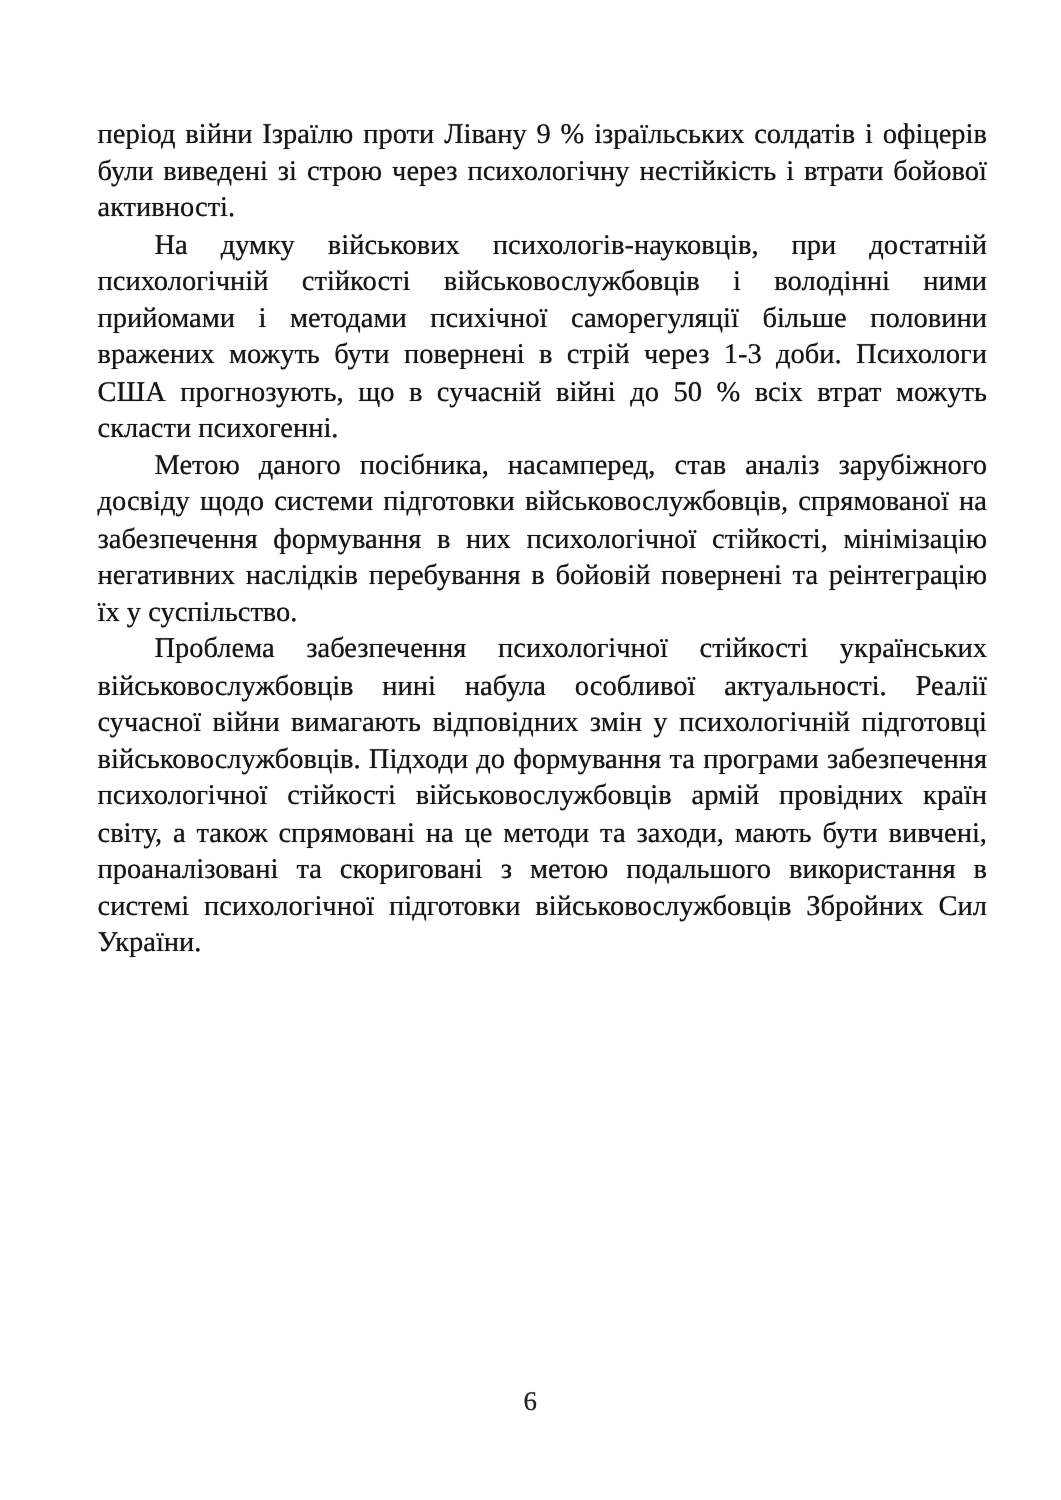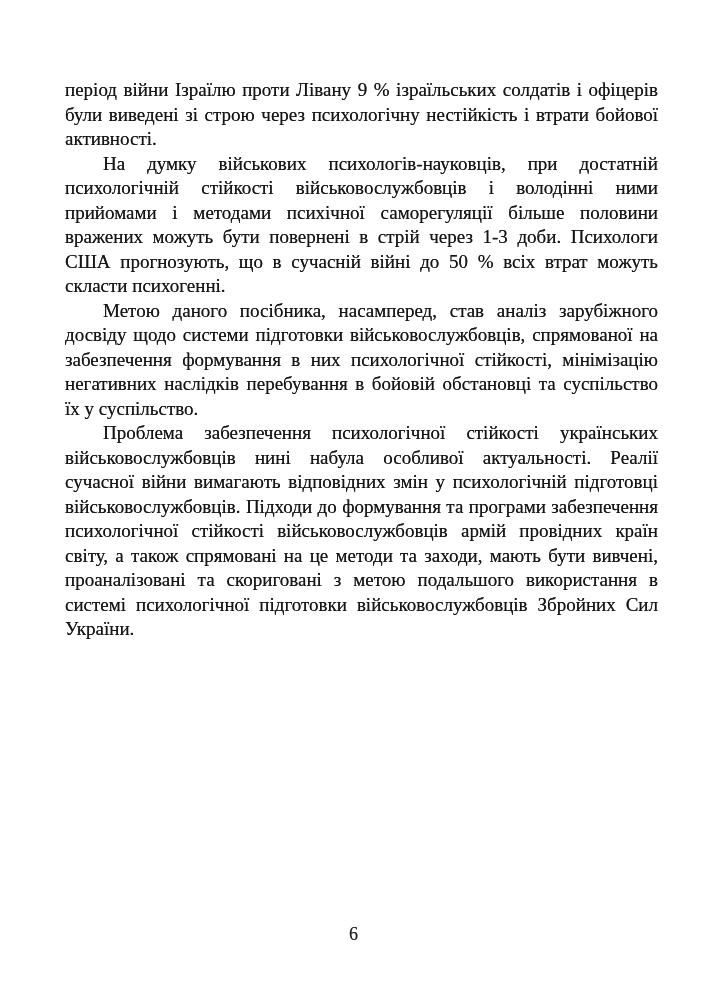--- a/index.html
+++ b/index.html
@@ -46,18 +46,18 @@
       text-shadow: 0 0 0.5px rgba(10,10,10,0.6);
     }
   </style>
 </head>
 <body>
 
 <div class="page">
   <div class="text-block">
     <p class="no-indent">період війни Ізраїлю проти Лівану 9 % ізраїльських солдатів і офіцерів були виведені зі строю через психологічну нестійкість і втрати бойової активності.</p>
     <p>На думку військових психологів-науковців, при достатній психологічній стійкості військовослужбовців і володінні ними прийомами і методами психічної саморегуляції більше половини вражених можуть бути повернені в стрій через 1-3 доби. Психологи США прогнозують, що в сучасній війні до 50 % всіх втрат можуть скласти психогенні.</p>
-    <p>Метою даного посібника, насамперед, став аналіз зарубіжного досвіду щодо системи підготовки військовослужбовців, спрямованої на забезпечення формування в них психологічної стійкості, мінімізацію негативних наслідків перебування в бойовій обстановці та суспільство їх у суспільство.</p>
+    <p>Метою даного посібника, насамперед, став аналіз зарубіжного досвіду щодо системи підготовки військовослужбовців, спрямованої на забезпечення формування в них психологічної стійкості, мінімізацію негативних наслідків перебування в бойовій повернені та реінтеграцію їх у суспільство.</p>
     <p>Проблема забезпечення психологічної стійкості українських військовослужбовців нині набула особливої актуальності. Реалії сучасної війни вимагають відповідних змін у психологічній підготовці військовослужбовців. Підходи до формування та програми забезпечення психологічної стійкості військовослужбовців армій провідних країн світу, а також спрямовані на це методи та заходи, мають бути вивчені, проаналізовані та скориговані з метою подальшого використання в системі психологічної підготовки військовослужбовців Збройних Сил України.</p>
   </div>
 
   <div class="page-number">6</div>
 </div>
 
 </body></html>

